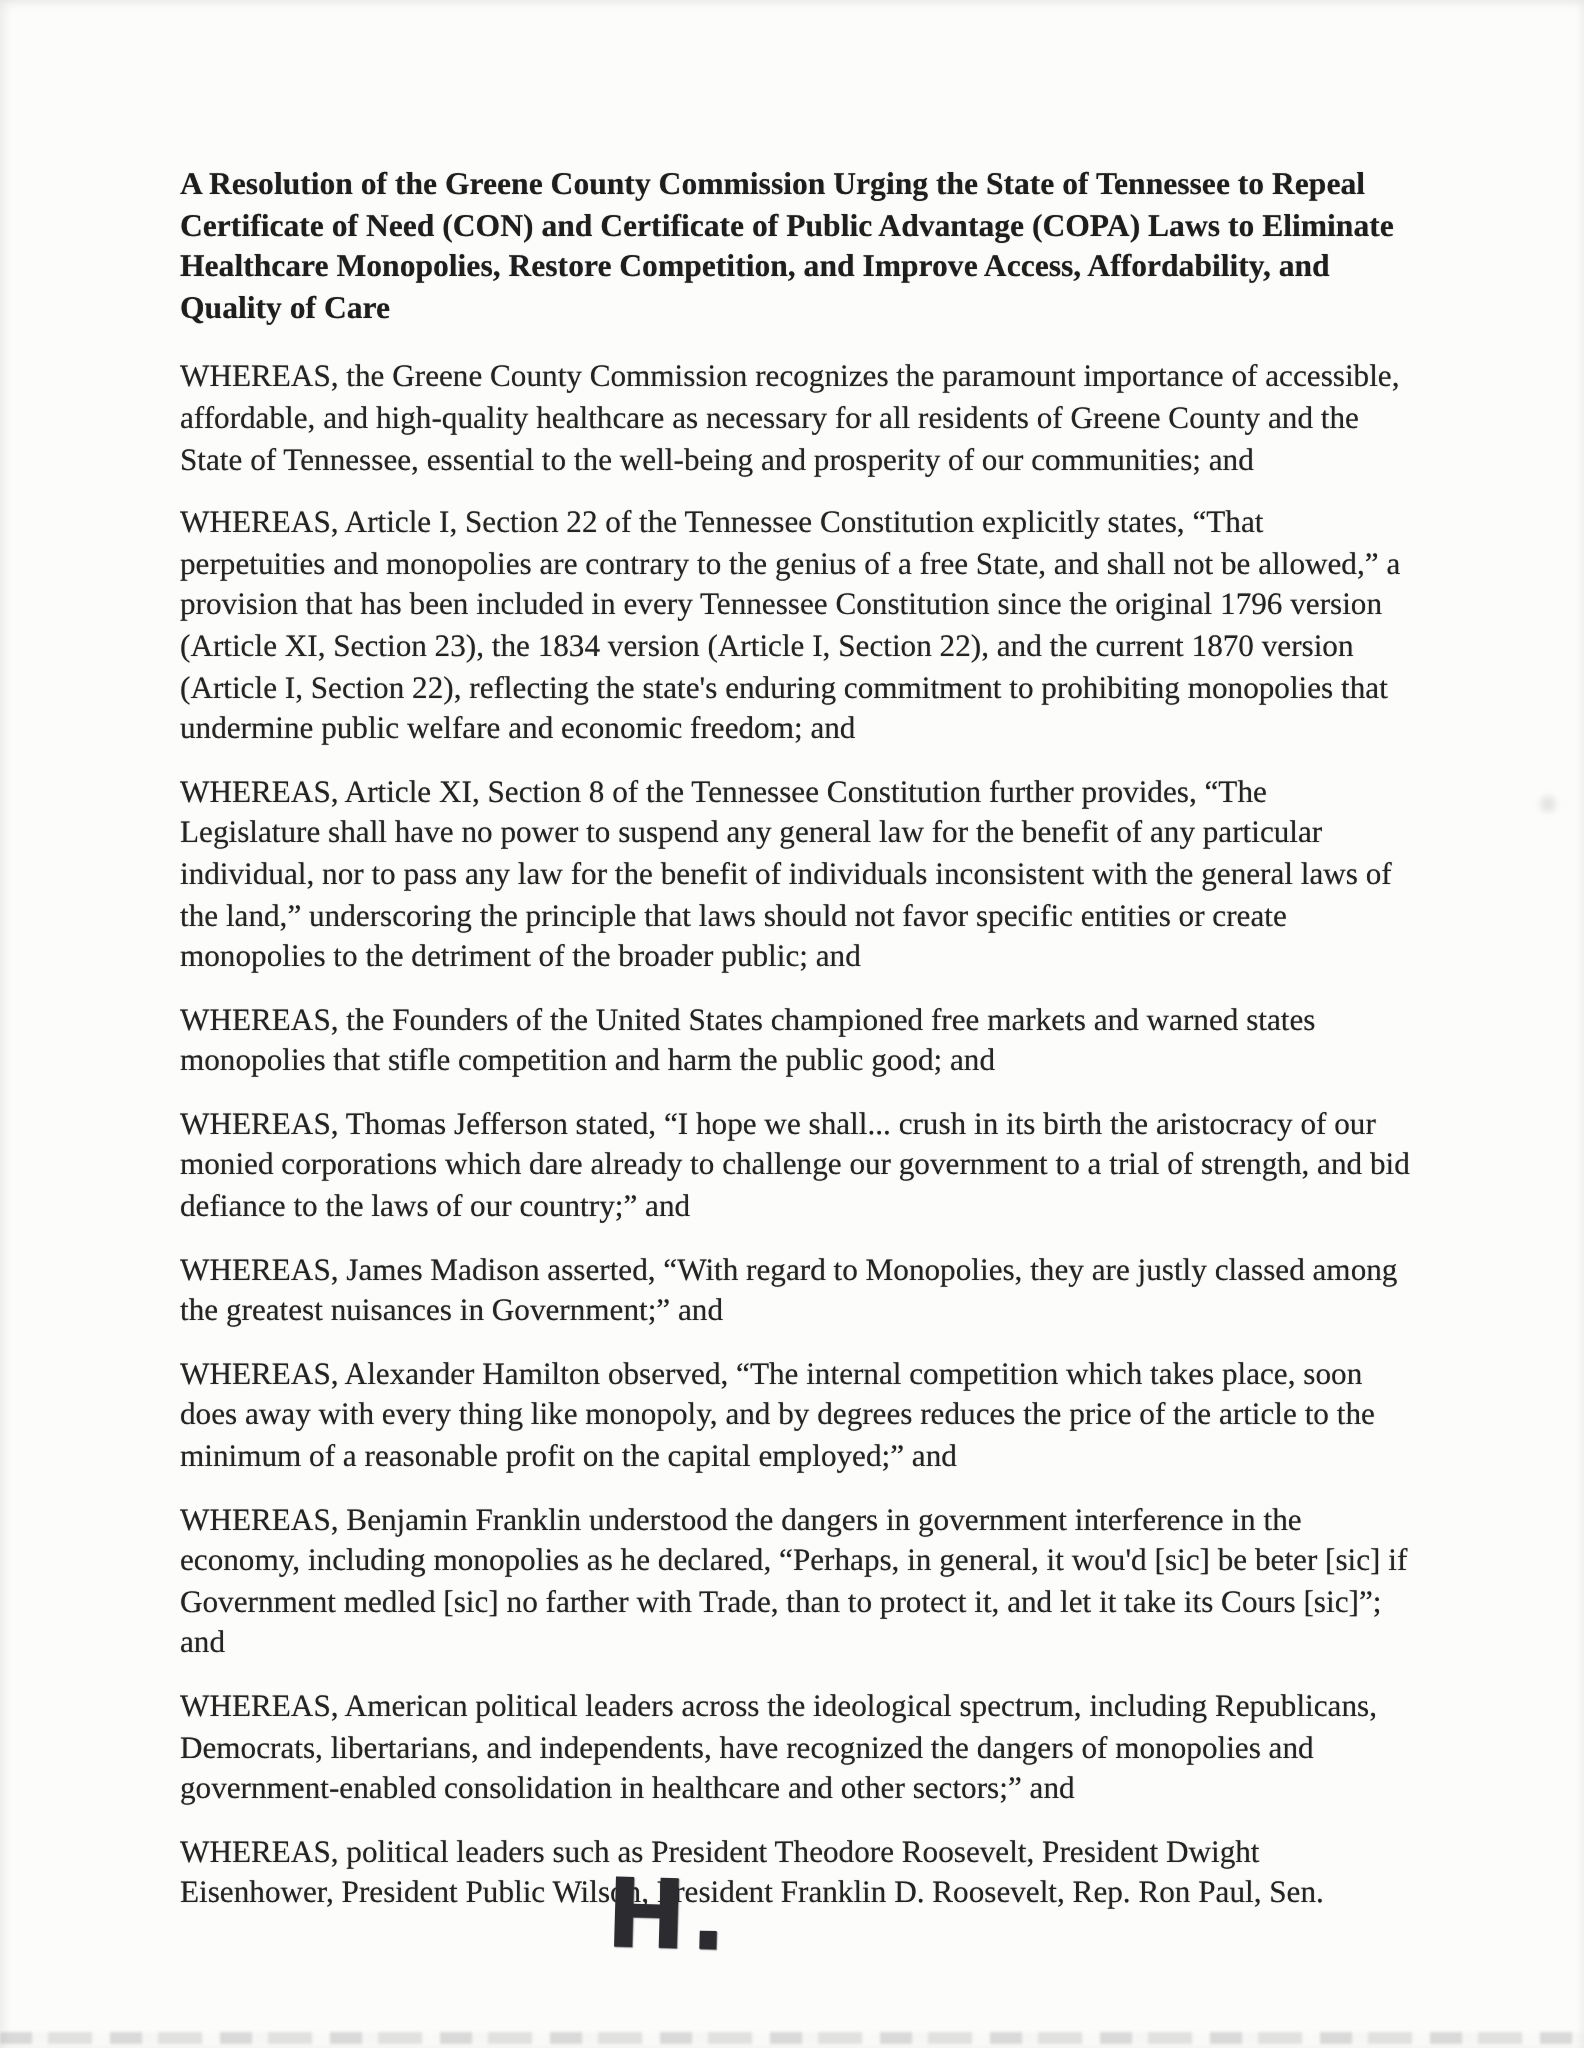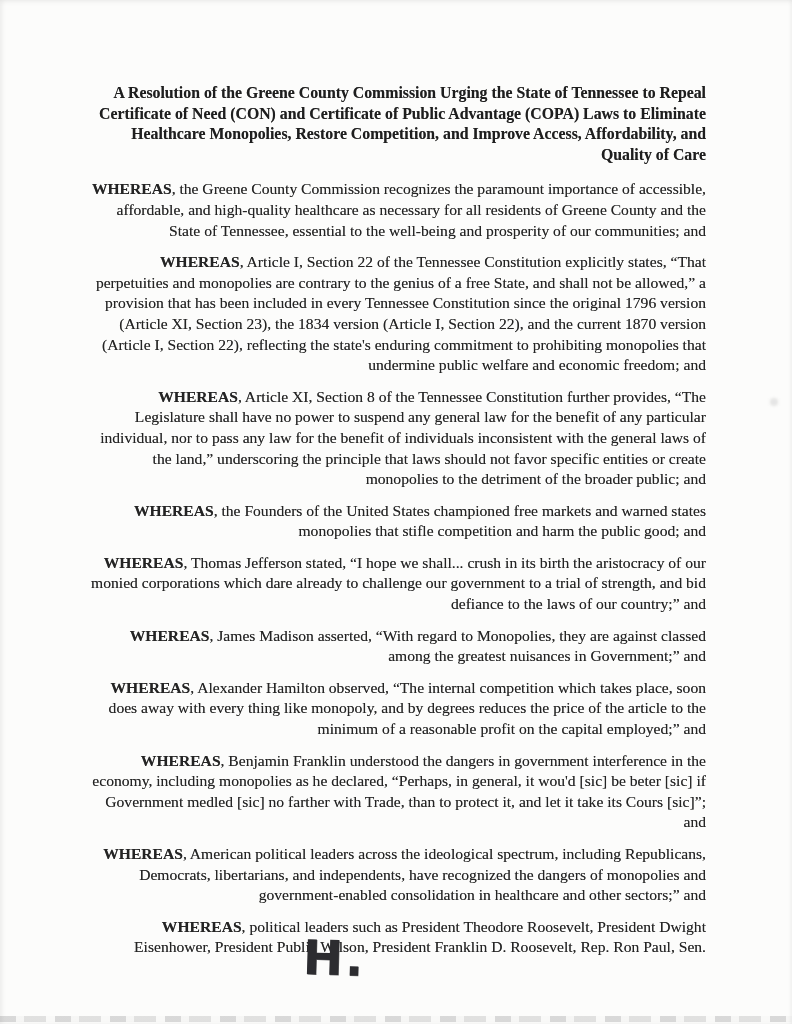--- a/index.html
+++ b/index.html
@@ -25,33 +25,32 @@
   }
   .content {
     position: absolute;
     left: 90px;
     top: 83px;
     width: 616px;
     color: #242424;
     font-size: 15.6px;
     line-height: 20.6px;
     text-shadow: 0 0 0.5px rgba(40,40,40,0.55);
-    text-align: right;
   }
   .doc-title {
     font-size: 15.8px;
     line-height: 20.6px;
     font-weight: bold;
     margin: 0 0 14px 0;
     color: #1e1e1e;
   }
   .paragraphs p {
     margin: 0 0 11px 0;
   }
-  .run-bold   { font-weight: bold; }
+  .run-bold   { font-weight: normal; }
   .run-italic { }
   .handwritten-mark {
     position: absolute;
     left: 303px;
     top: 930px;
     font-family: "DejaVu Sans", sans-serif;
     font-weight: bold;
     font-size: 48px;
     letter-spacing: 2px;
     color: #2c2c30;
@@ -90,21 +89,21 @@
 
 <div class="scan-page">
   <div class="content">
     <h1 class="doc-title">A Resolution of the Greene County Commission Urging the State of Tennessee to Repeal Certificate of Need (CON) and Certificate of Public Advantage (COPA) Laws to Eliminate Healthcare Monopolies, Restore Competition, and Improve Access, Affordability, and Quality of Care</h1>
     <div class="paragraphs">
         <p><span class="run-bold">WHEREAS</span><span class="run-regular">, the Greene County Commission recognizes the paramount importance of accessible, affordable, and high-quality healthcare as necessary for all residents of Greene County and the State of Tennessee, essential to the well-being and prosperity of our communities; and</span></p>
         <p><span class="run-bold">WHEREAS</span><span class="run-regular">, Article I, Section 22 of the Tennessee Constitution explicitly states, “That perpetuities and monopolies are contrary to the genius of a free State, and shall not be allowed,” a provision that has been included in every Tennessee Constitution since the original 1796 version (Article XI, Section 23), the 1834 version (Article I, Section 22), and the current 1870 version (Article I, Section 22), reflecting the state's enduring commitment to prohibiting monopolies that undermine public welfare and economic freedom; and</span></p>
         <p><span class="run-bold">WHEREAS</span><span class="run-regular">, Article XI, Section 8 of the Tennessee Constitution further provides, “The Legislature shall have no power to suspend any general law for the benefit of any particular individual, nor to pass any law for the benefit of individuals inconsistent with the general laws of the land,” underscoring the principle that laws should not favor specific entities or create monopolies to the detriment of the broader public; and</span></p>
         <p><span class="run-bold">WHEREAS</span><span class="run-regular">, the Founders of the United States championed free markets and warned states monopolies that stifle competition and harm the public good; and</span></p>
         <p><span class="run-bold">WHEREAS</span><span class="run-regular">, Thomas Jefferson stated, “I hope we shall... crush in its birth the aristocracy of our monied corporations which dare already to challenge our government to a trial of strength, and bid defiance to the laws of our country;” and</span></p>
-        <p><span class="run-bold">WHEREAS</span><span class="run-regular">, James Madison asserted, “With regard to Monopolies, they are against classed among the greatest nuisances in Government;” and</span></p>
+        <p><span class="run-bold">WHEREAS</span><span class="run-regular">, James Madison asserted, “With regard to Monopolies, they are justly classed among the greatest nuisances in Government;” and</span></p>
         <p><span class="run-bold">WHEREAS</span><span class="run-regular">, Alexander Hamilton observed, “The internal competition which takes place, soon does away with every thing like monopoly, and by degrees reduces the price of the article to the minimum of a reasonable profit on the capital employed;” and</span></p>
         <p><span class="run-bold">WHEREAS</span><span class="run-regular">, Benjamin Franklin understood the dangers in government interference in the economy, including monopolies as he declared, “Perhaps, in general, it wou'd </span><span class="run-italic">[sic]</span><span class="run-regular"> be beter </span><span class="run-italic">[sic]</span><span class="run-regular"> if Government medled </span><span class="run-italic">[sic]</span><span class="run-regular"> no farther with Trade, than to protect it, and let it take its Cours </span><span class="run-italic">[sic]</span><span class="run-regular">”; and</span></p>
         <p><span class="run-bold">WHEREAS</span><span class="run-regular">, American political leaders across the ideological spectrum, including Republicans, Democrats, libertarians, and independents, have recognized the dangers of monopolies and government-enabled consolidation in healthcare and other sectors;” and</span></p>
         <p><span class="run-bold">WHEREAS</span><span class="run-regular">, political leaders such as President Theodore Roosevelt, President Dwight Eisenhower, President Public Wilson, President Franklin D. Roosevelt, Rep. Ron Paul, Sen.</span></p>
       </div>
   </div>
   <div class="handwritten-mark">H.</div>
   <div class="scan-right-smudge"></div>
   <div class="scan-bottom-edge"></div>
 </div>

